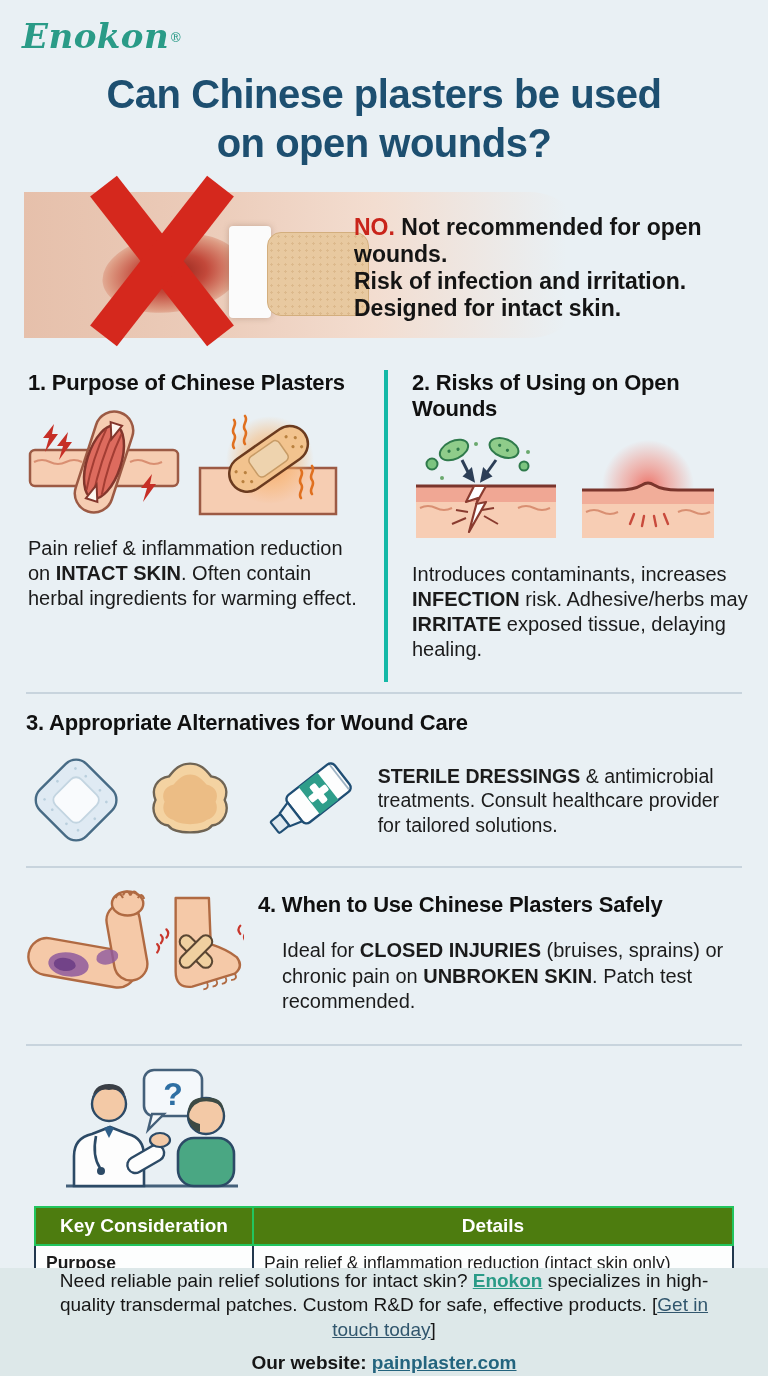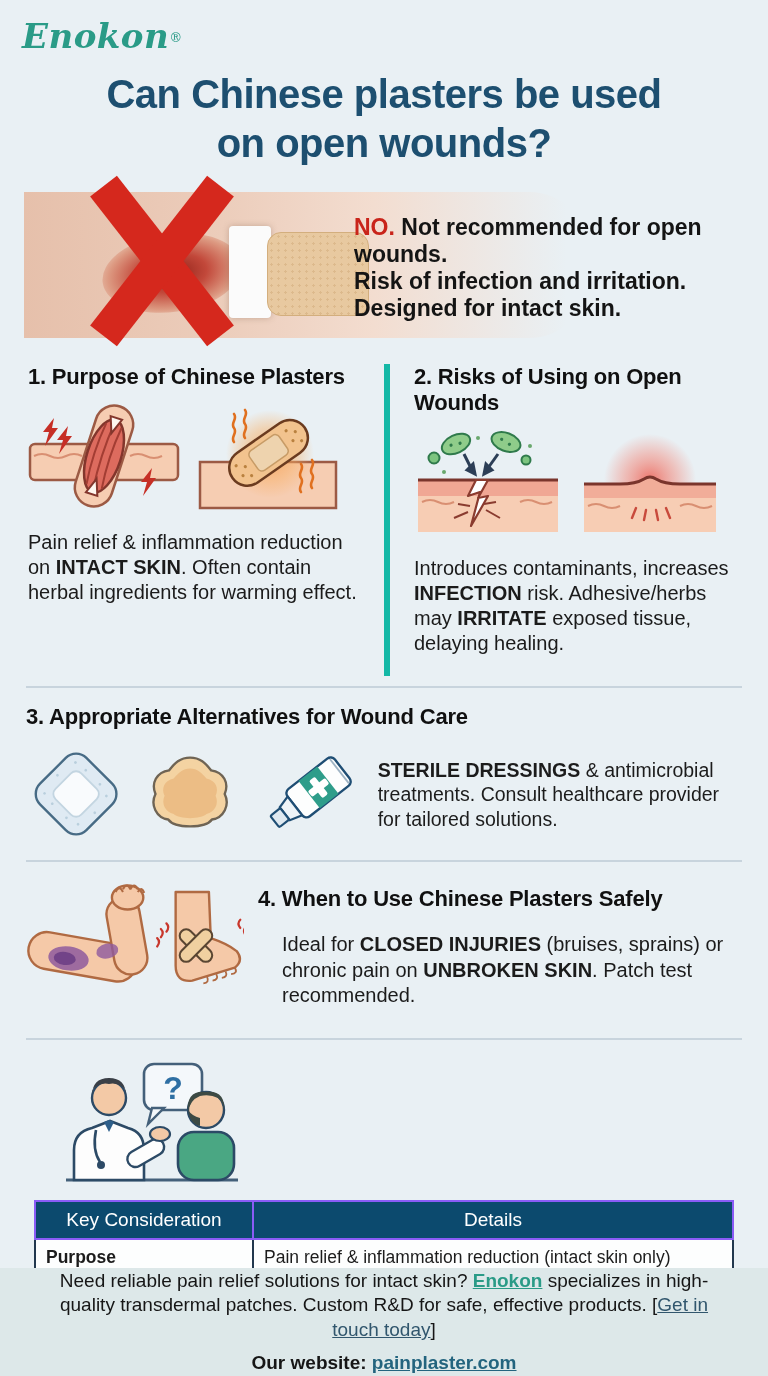--- a/index.html
+++ b/index.html
@@ -36,38 +36,38 @@
   .redx .b2{transform:rotate(-52deg);}
   .hero-text{position:absolute;left:330px;top:30px;width:420px;
     font-size:23px;line-height:1.18;color:#141414;font-weight:bold;}
   .hero-text .no{color:#c9241a;}
   
   .sec-h{font-size:22px;font-weight:bold;color:#101010;letter-spacing:-.2px;}
   .body-txt{font-size:20px;line-height:1.26;color:#1b1b1b;}
   .bld{font-weight:bold;}
   .hr{height:2px;background:#c8d4dd;margin:10px 26px;}
   
-  .twocol{display:flex;margin-top:18px;}
+  .twocol{display:flex;margin-top:24px;}
   .col{width:384px;box-sizing:border-box;padding:0 20px 0 28px;}
-  .col2{border-left:6px solid #14b8a6;padding-left:24px;}
+  .col2{border-left:4px solid #14b8a6;padding-left:24px;}
   .icon-row{display:flex;gap:18px;align-items:center;margin:12px 0 10px;}
   
   .s3{padding:6px 26px 0;}
   .s3-row{display:flex;align-items:center;gap:14px;margin-top:8px;justify-content:flex-end;}
   .s3-text{font-size:19.5px;line-height:1.25;width:400px;}
   
   .media-row{display:flex;align-items:flex-start;padding:8px 26px 0;gap:14px;}
   .media-right{padding-top:4px;}
   .media-right .sec-h{margin:2px 0 8px;}
   .indent{margin-left:24px;width:460px;}
   
   table.key{border-collapse:collapse;margin:14px auto 0;width:700px;
     border:2px solid #22384e;font-size:17.5px;}
-  table.key th{background:#0c4a6e;color:#fff;font-size:19px;font-weight:normal;
-    padding:7px 10px;border:2px solid #8b5cf6;text-align:center;}
+  table.key th{background:#4d7c0f;color:#fff;font-size:19px;font-weight:bold;
+    padding:7px 10px;border:2px solid #22c55e;text-align:center;}
   table.key td{padding:7px 10px;border:2px solid #22384e;background:#fdfefe;}
   table.key td.lbl{font-weight:bold;width:196px;}
   table.key tr.alt td{background:#dce7ee;}
   
   .footer{position:absolute;left:0;right:0;bottom:0;height:108px;background:#dde8e9;
     display:flex;flex-direction:column;justify-content:center;align-items:center;gap:8px;}
   .footer p{margin:0;text-align:center;font-size:19px;line-height:1.3;max-width:690px;color:#161616;}
   .footer a{text-decoration:underline;cursor:pointer;}
   a.teal{color:#2a9b87;font-weight:bold;}
   a.navy{color:#31566d;}

